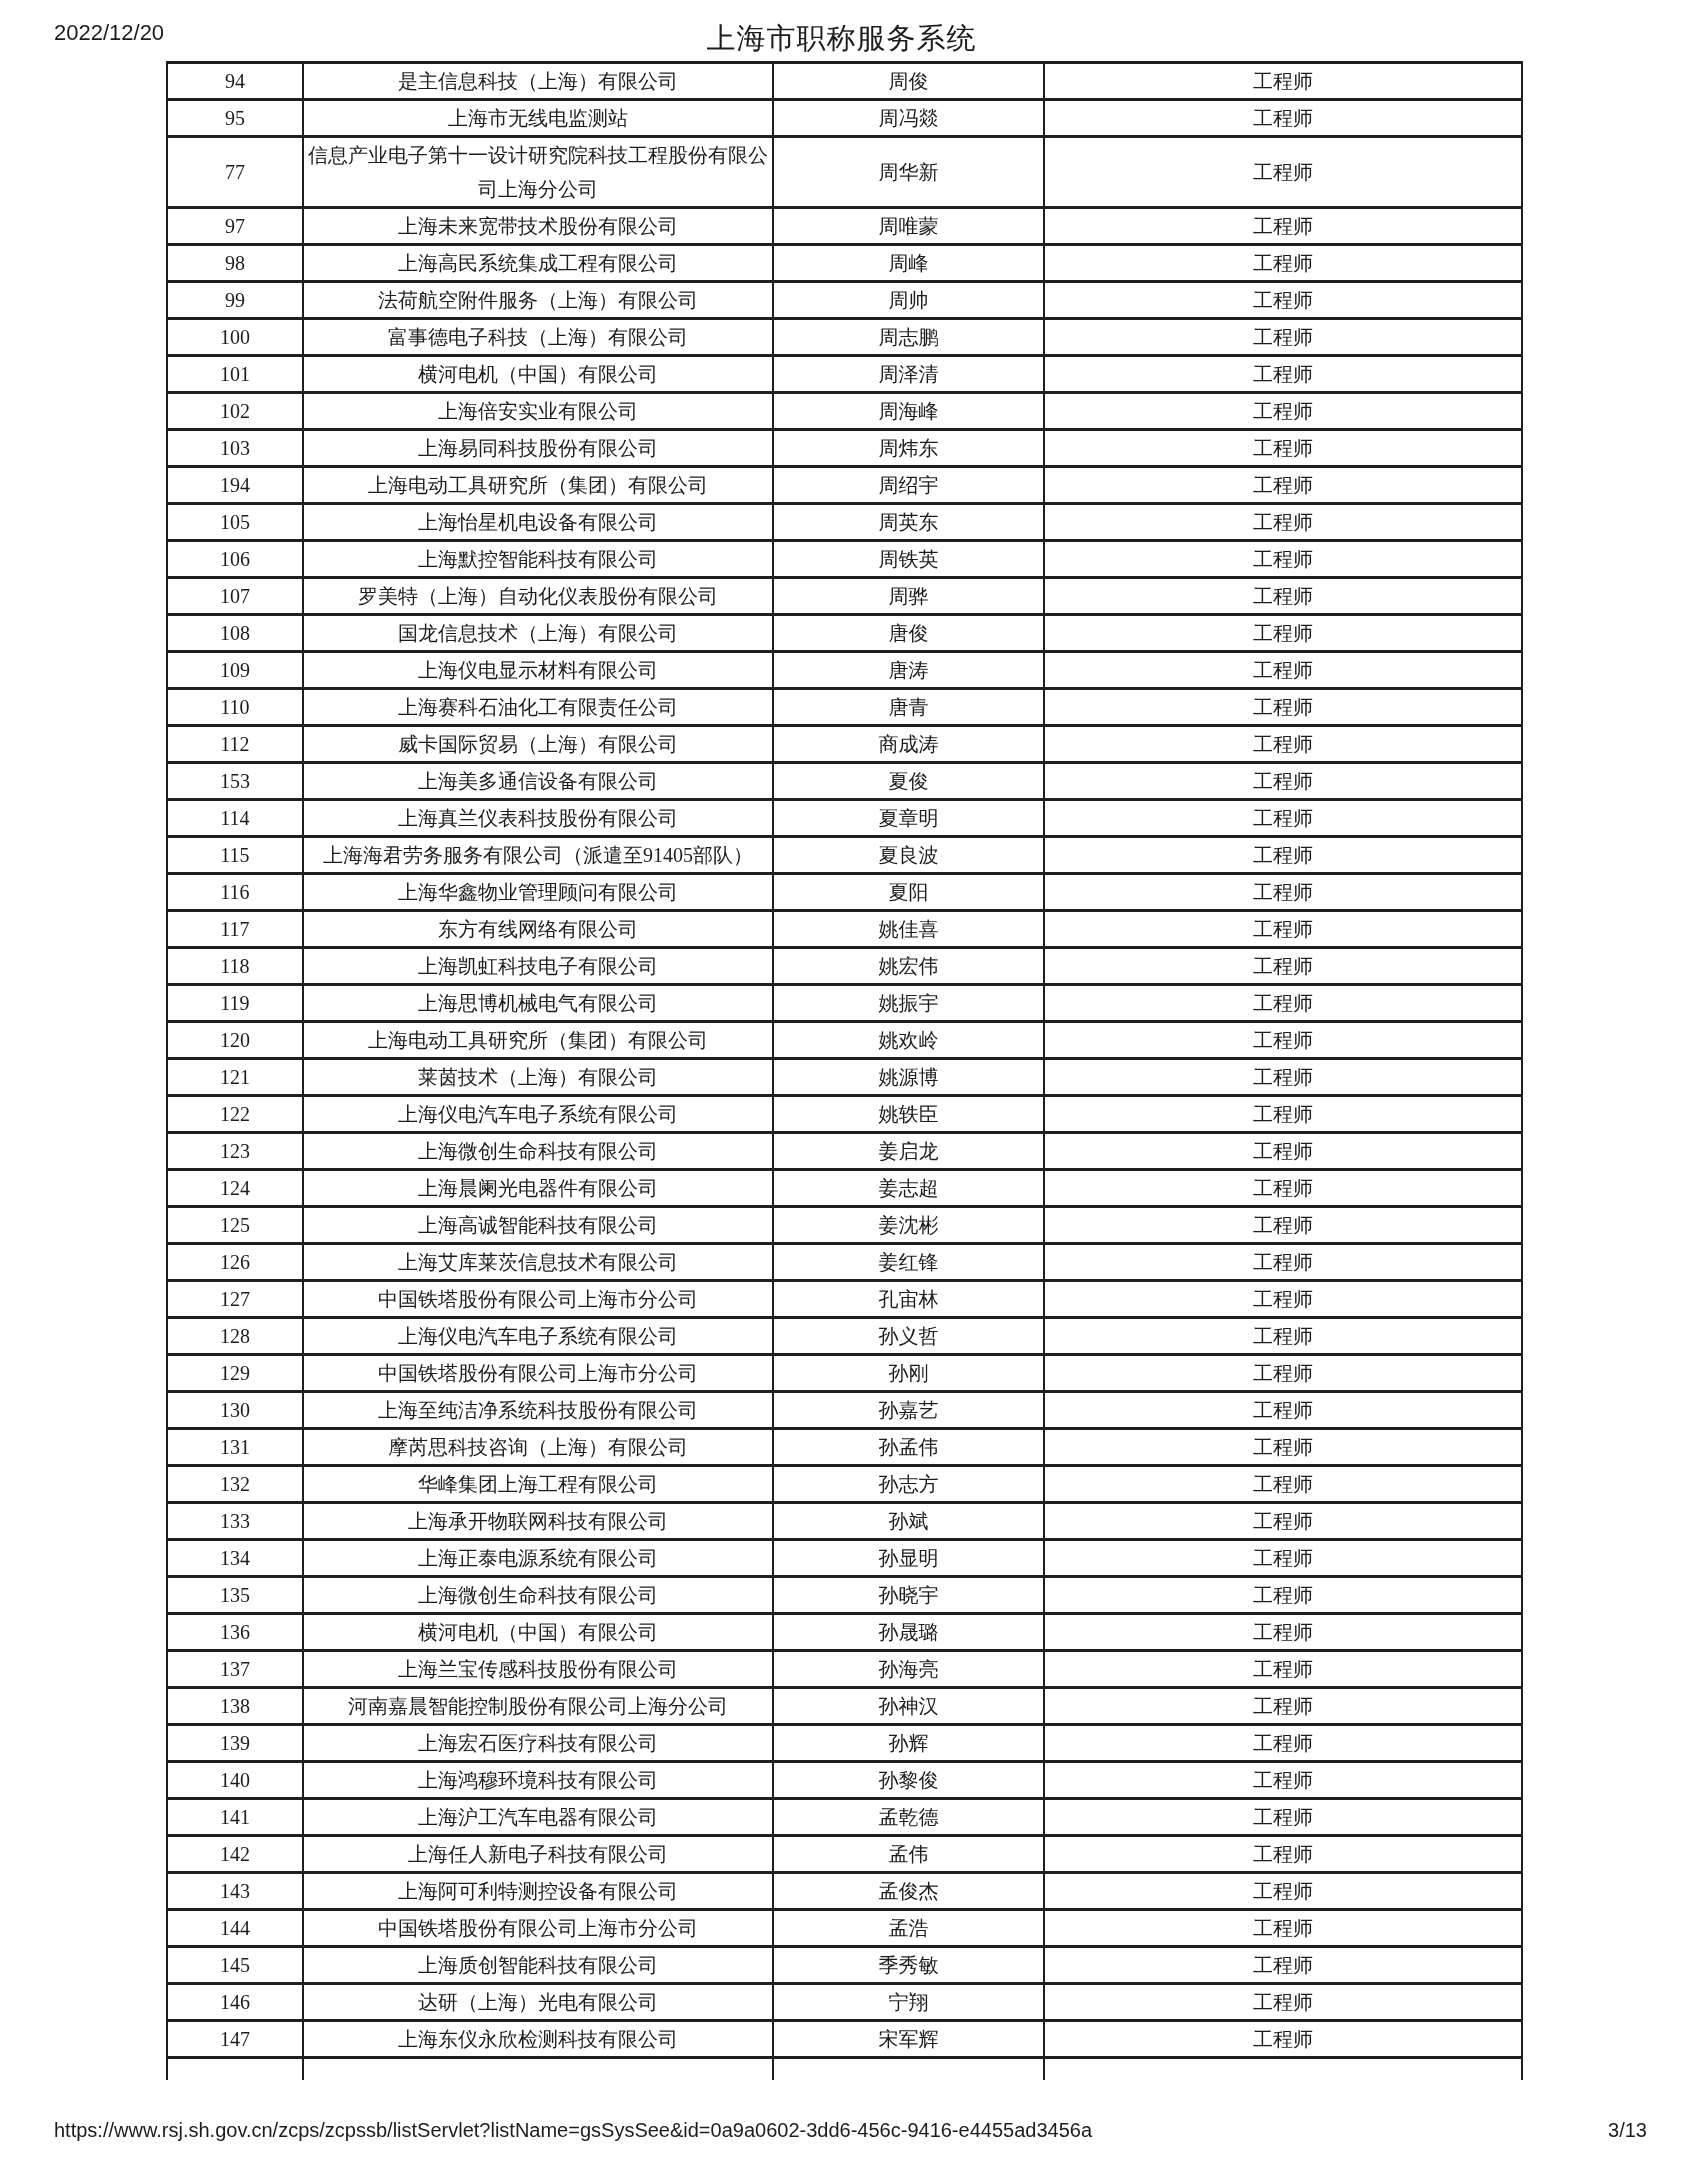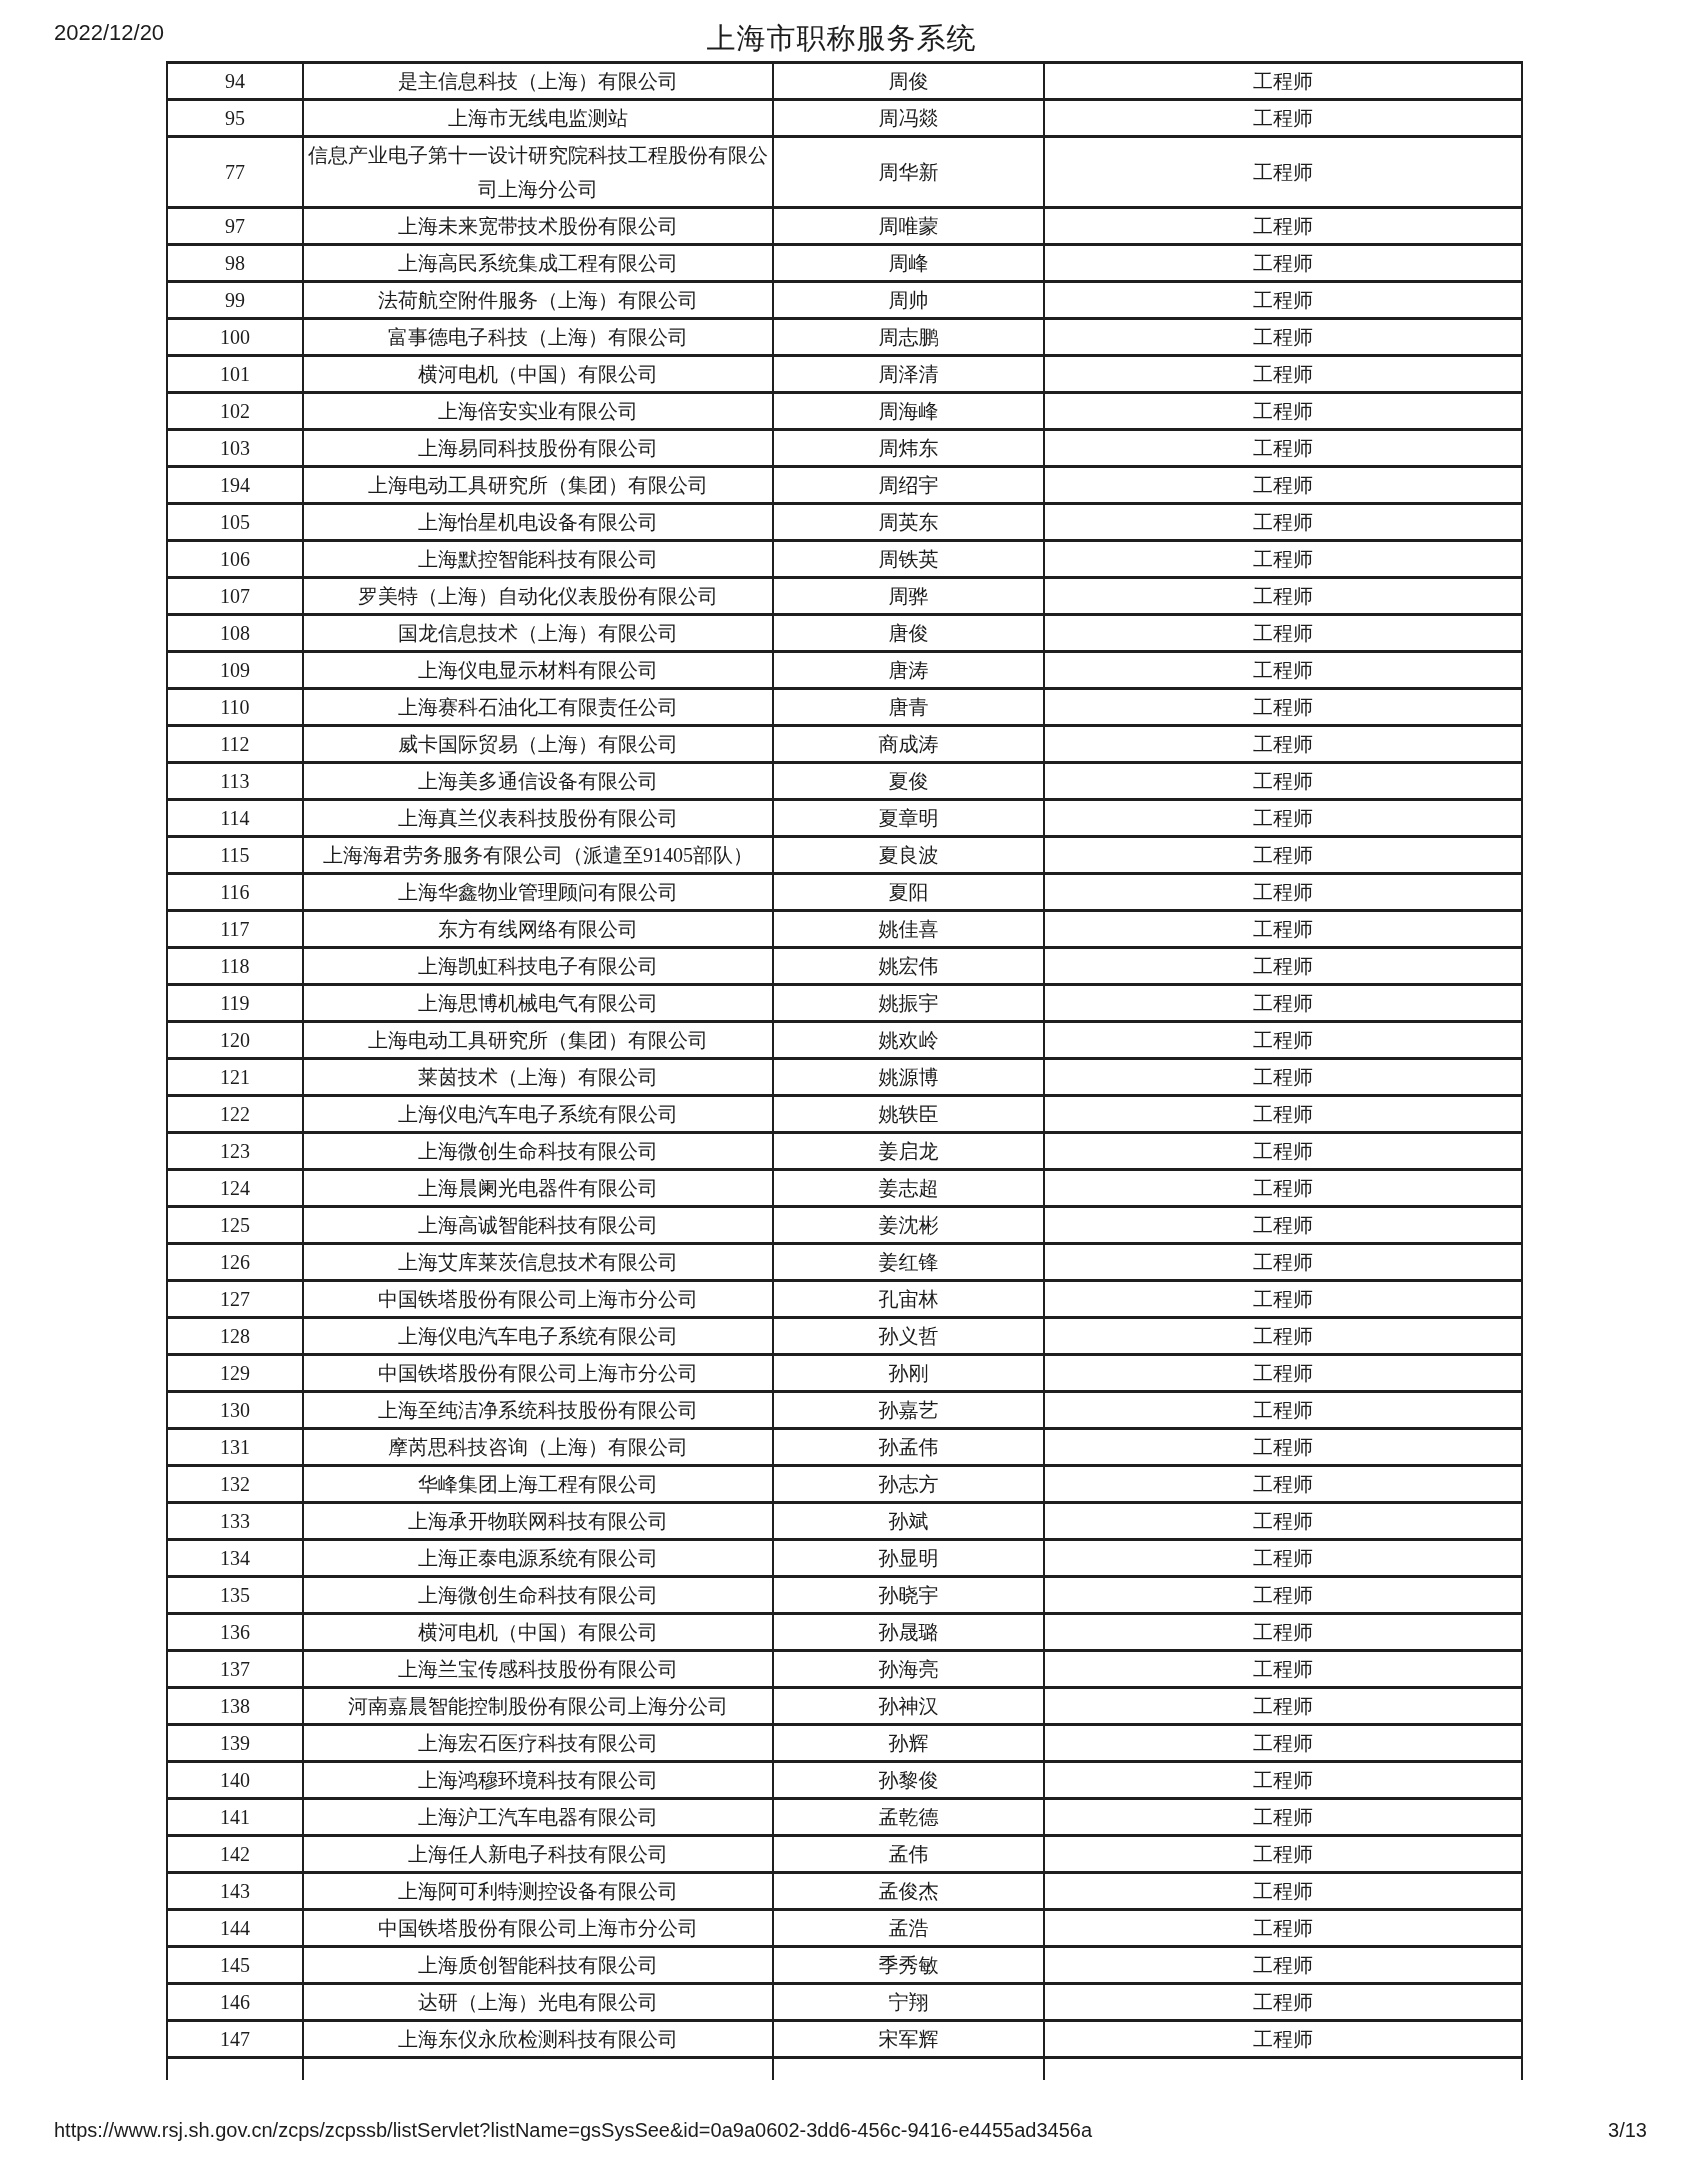--- a/index.html
+++ b/index.html
@@ -187,21 +187,21 @@
       <td>唐青</td>
       <td>工程师</td>
     </tr>
         <tr>
       <td>112</td>
       <td>威卡国际贸易（上海）有限公司</td>
       <td>商成涛</td>
       <td>工程师</td>
     </tr>
         <tr>
-      <td>113</td>
+      <td>153</td>
       <td>上海美多通信设备有限公司</td>
       <td>夏俊</td>
       <td>工程师</td>
     </tr>
         <tr>
       <td>114</td>
       <td>上海真兰仪表科技股份有限公司</td>
       <td>夏章明</td>
       <td>工程师</td>
     </tr>

